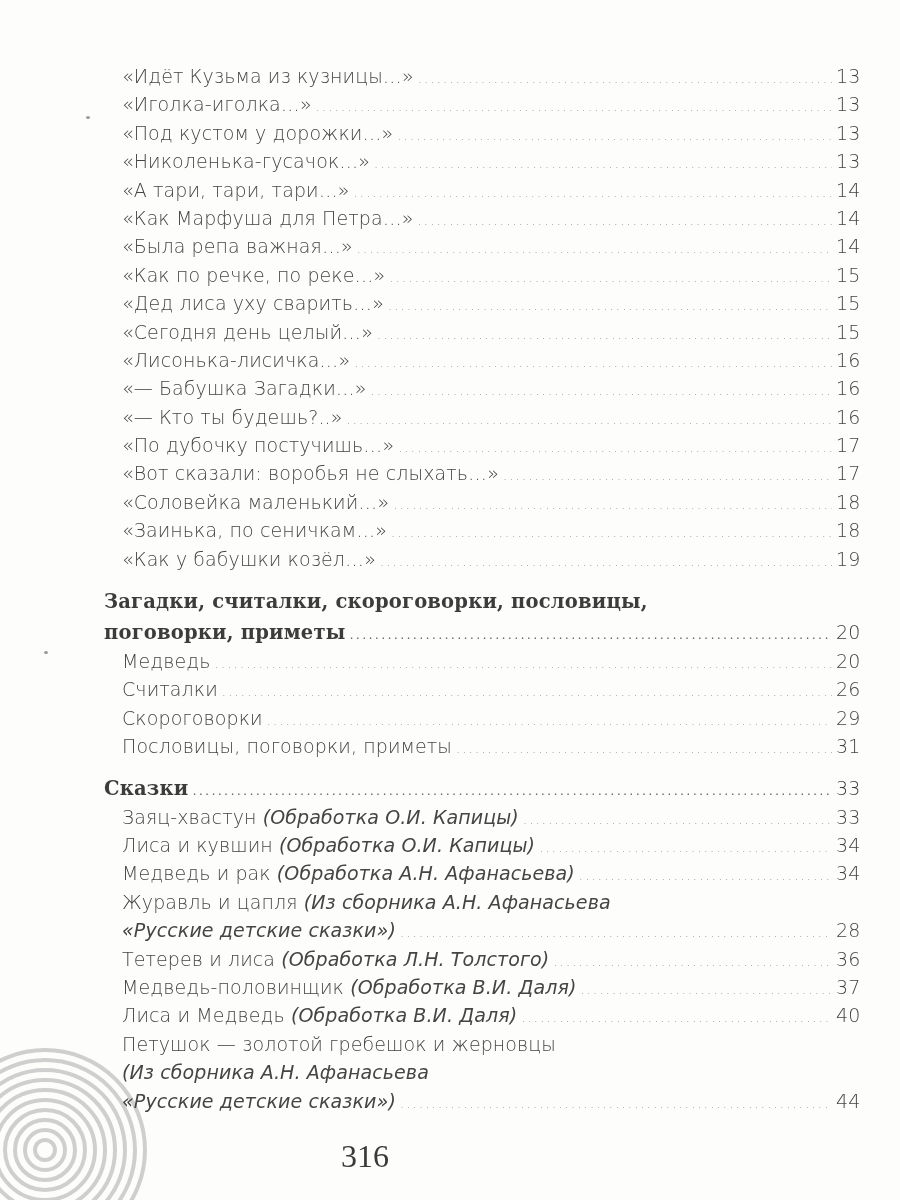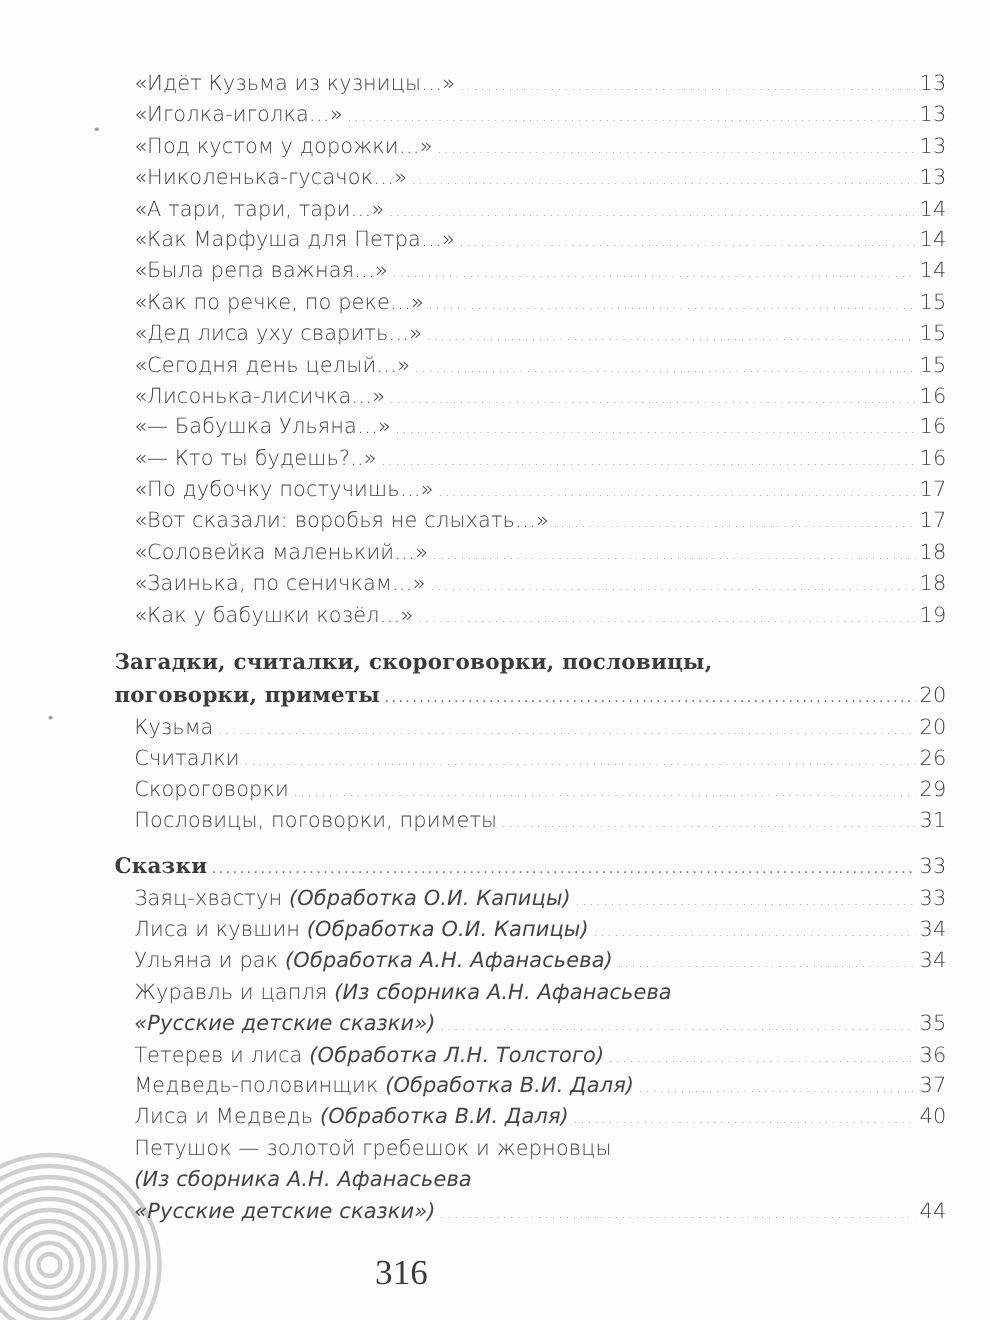--- a/index.html
+++ b/index.html
@@ -120,21 +120,21 @@
         <span class="title">«Сегодня день целый…»</span>
         <span class="leader"></span>
         <span class="pg">15</span>
       </div>
     <div class="row sub">
         <span class="title">«Лисонька-лисичка…»</span>
         <span class="leader"></span>
         <span class="pg">16</span>
       </div>
     <div class="row sub">
-        <span class="title">«— Бабушка Ульяна…»</span>
+        <span class="title">«— Бабушка Загадки…»</span>
         <span class="leader"></span>
         <span class="pg">16</span>
       </div>
     <div class="row sub">
         <span class="title">«— Кто ты будешь?..»</span>
         <span class="leader"></span>
         <span class="pg">16</span>
       </div>
     <div class="row sub">
         <span class="title">«По дубочку постучишь…»</span>
@@ -166,21 +166,21 @@
 
     <div class="row head cont">
         <span class="title">Загадки, считалки, скороговорки, пословицы,</span>
       </div>
     <div class="row head">
         <span class="title">поговорки, приметы</span>
         <span class="leader"></span>
         <span class="pg">20</span>
       </div>
     <div class="row sub">
-        <span class="title">Кузьма</span>
+        <span class="title">Медведь</span>
         <span class="leader"></span>
         <span class="pg">20</span>
       </div>
     <div class="row sub">
         <span class="title">Считалки</span>
         <span class="leader"></span>
         <span class="pg">26</span>
       </div>
     <div class="row sub">
         <span class="title">Скороговорки</span>
@@ -205,32 +205,32 @@
         <span class="title"><span>Заяц-хвастун</span> <i>(Обработка О.И. Капицы)</i></span>
         <span class="leader"></span>
         <span class="pg">33</span>
       </div>
     <div class="row sub">
         <span class="title"><span>Лиса и кувшин</span> <i>(Обработка О.И. Капицы)</i></span>
         <span class="leader"></span>
         <span class="pg">34</span>
       </div>
     <div class="row sub">
-        <span class="title"><span>Ульяна и рак</span> <i>(Обработка А.Н. Афанасьева)</i></span>
+        <span class="title"><span>Медведь и рак</span> <i>(Обработка А.Н. Афанасьева)</i></span>
         <span class="leader"></span>
         <span class="pg">34</span>
       </div>
 
     <div class="row sub cont">
         <span class="title"><span>Журавль и цапля</span> <i>(Из сборника А.Н. Афанасьева</i></span>
       </div>
     <div class="row sub">
         <span class="title"><i>«Русские детские сказки»)</i></span>
         <span class="leader"></span>
-        <span class="pg">35</span>
+        <span class="pg">28</span>
       </div>
 
     <div class="row sub">
         <span class="title"><span>Тетерев и лиса</span> <i>(Обработка Л.Н. Толстого)</i></span>
         <span class="leader"></span>
         <span class="pg">36</span>
       </div>
     <div class="row sub">
         <span class="title"><span>Медведь-половинщик</span> <i>(Обработка В.И. Даля)</i></span>
         <span class="leader"></span>

